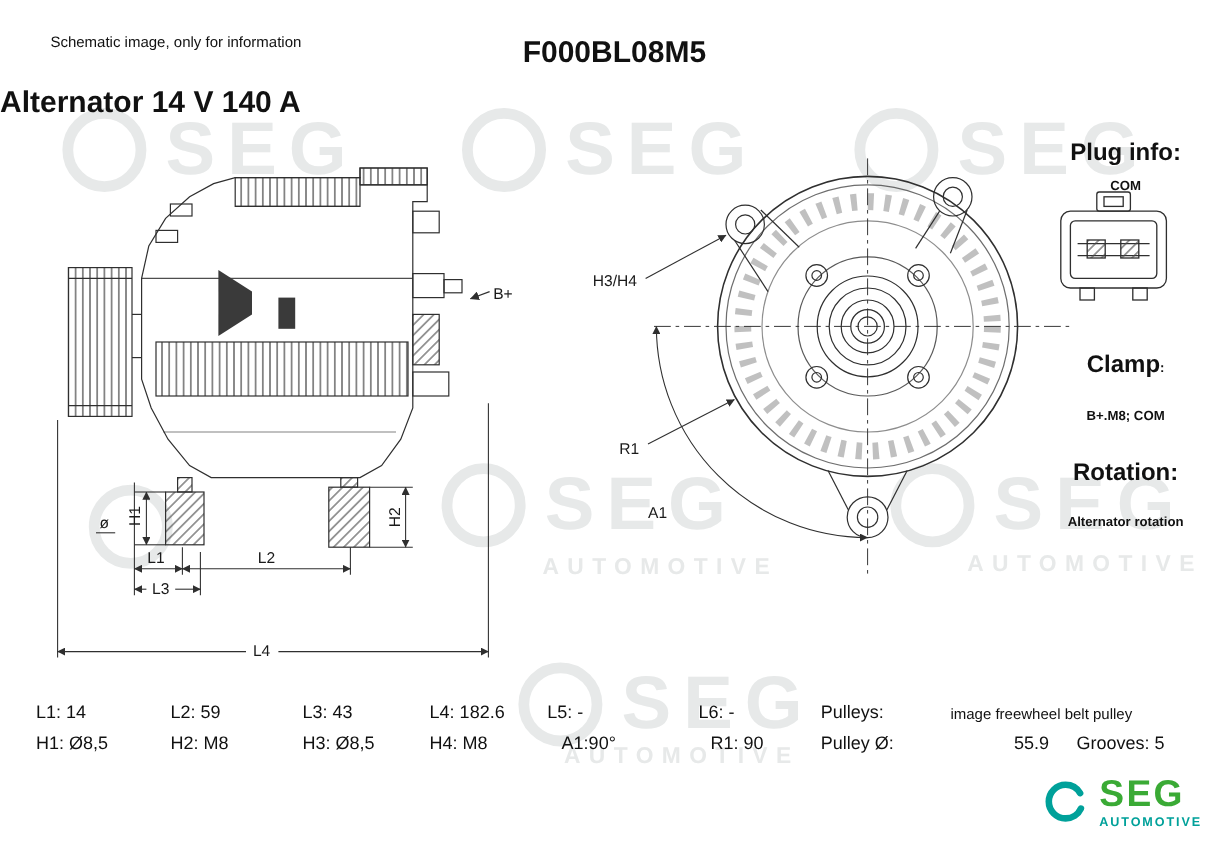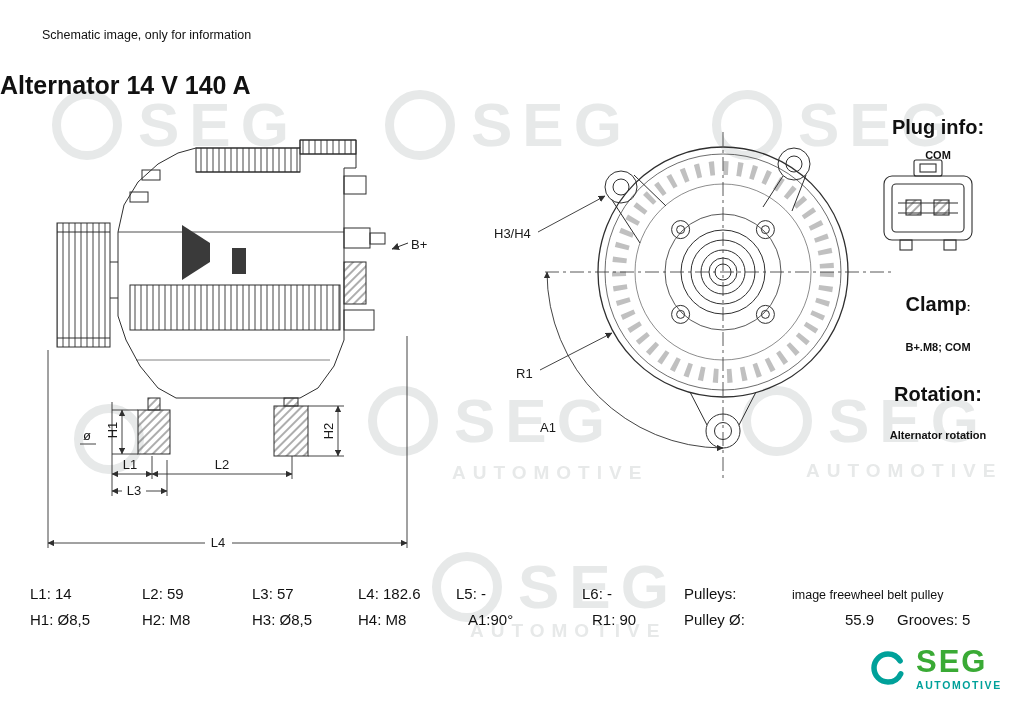--- a/index.html
+++ b/index.html
@@ -236,32 +236,33 @@
     <text class="dim" x="134" y="495" text-anchor="middle">L3</text>
     <text class="dim" x="218" y="547" text-anchor="middle">L4</text>
     <text class="dim" x="494" y="238">H3/H4</text>
     <text class="dim" x="516" y="378">R1</text>
     <text class="dim" x="540" y="432">A1</text>
   </g>
 </svg>
 
 <div class="layer" id="text-layer">
   <div class="disclaimer">Schematic image, only for information</div>
+  <div class="part-number">F000BL08M5</div>
   <div class="doc-title">Alternator 14 V 140 A</div>
 
   <div class="panel-item p20" style="top:116px">Plug info:</div>
   <div class="panel-item p14" style="top:149px">COM</div>
   <div class="panel-item" style="top:293px"><span class="p20">Clamp</span><span class="p14">:</span></div>
   <div class="panel-item p14" style="top:341px">B+.M8; COM</div>
   <div class="panel-item p20" style="top:383px">Rotation:</div>
   <div class="panel-item p14" style="top:429px">Alternator rotation</div>
 
   <div class="spec" style="left:30px;top:585px">L1: 14</div>
   <div class="spec" style="left:142px;top:585px">L2: 59</div>
-  <div class="spec" style="left:252px;top:585px">L3: 57</div>
+  <div class="spec" style="left:252px;top:585px">L3: 43</div>
   <div class="spec" style="left:358px;top:585px">L4: 182.6</div>
   <div class="spec" style="left:456px;top:585px">L5: -</div>
   <div class="spec" style="left:582px;top:585px">L6: -</div>
   <div class="spec" style="left:684px;top:585px">Pulleys:</div>
   <div class="spec spec-small" style="left:792px;top:588px">image freewheel belt pulley</div>
 
   <div class="spec" style="left:30px;top:611px">H1: Ø8,5</div>
   <div class="spec" style="left:142px;top:611px">H2: M8</div>
   <div class="spec" style="left:252px;top:611px">H3: Ø8,5</div>
   <div class="spec" style="left:358px;top:611px">H4: M8</div>

